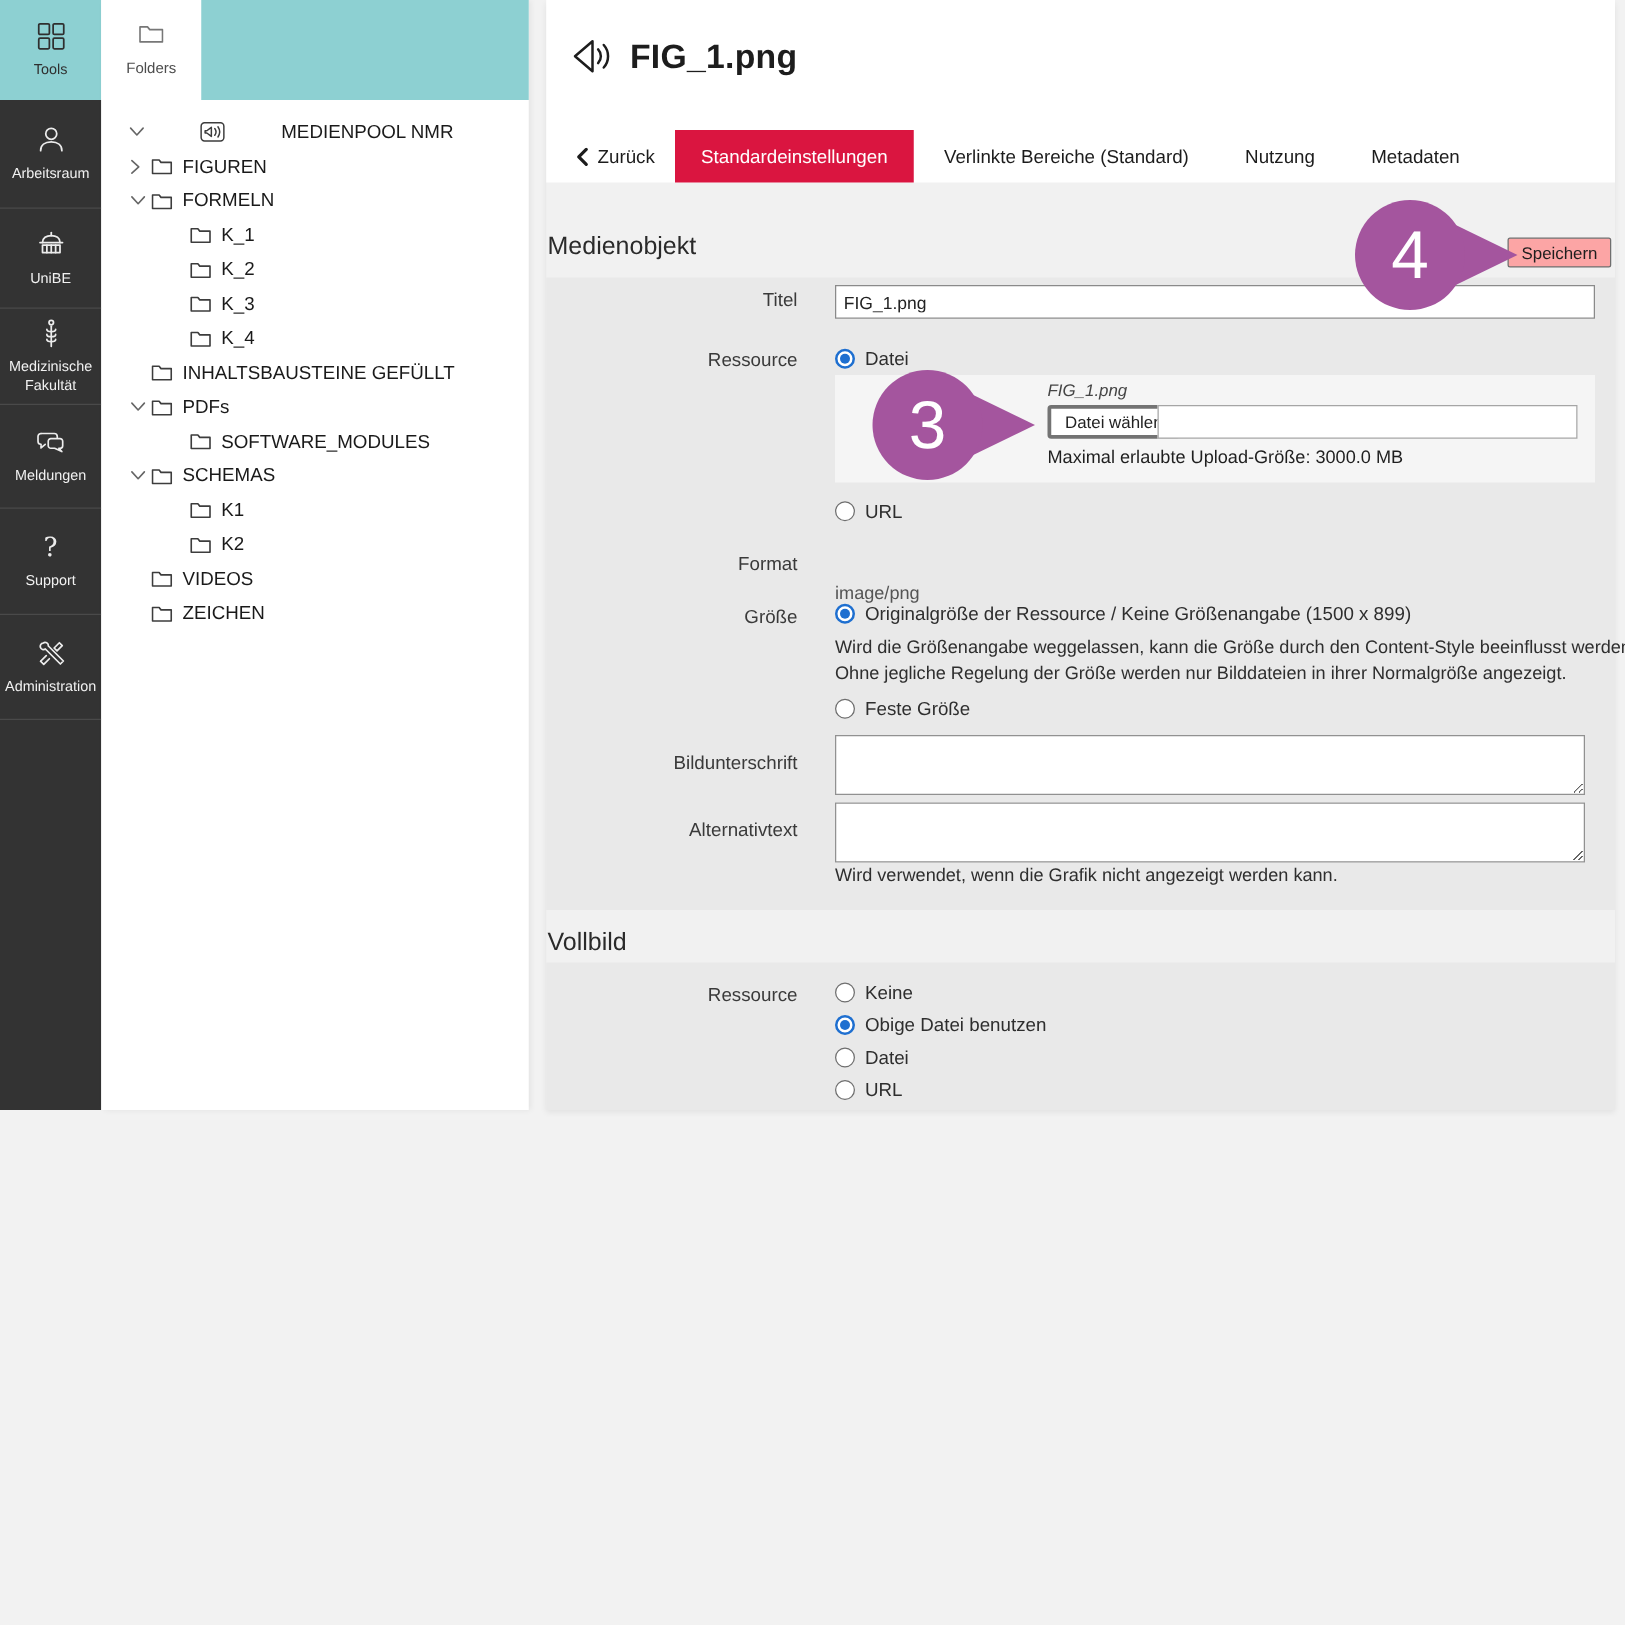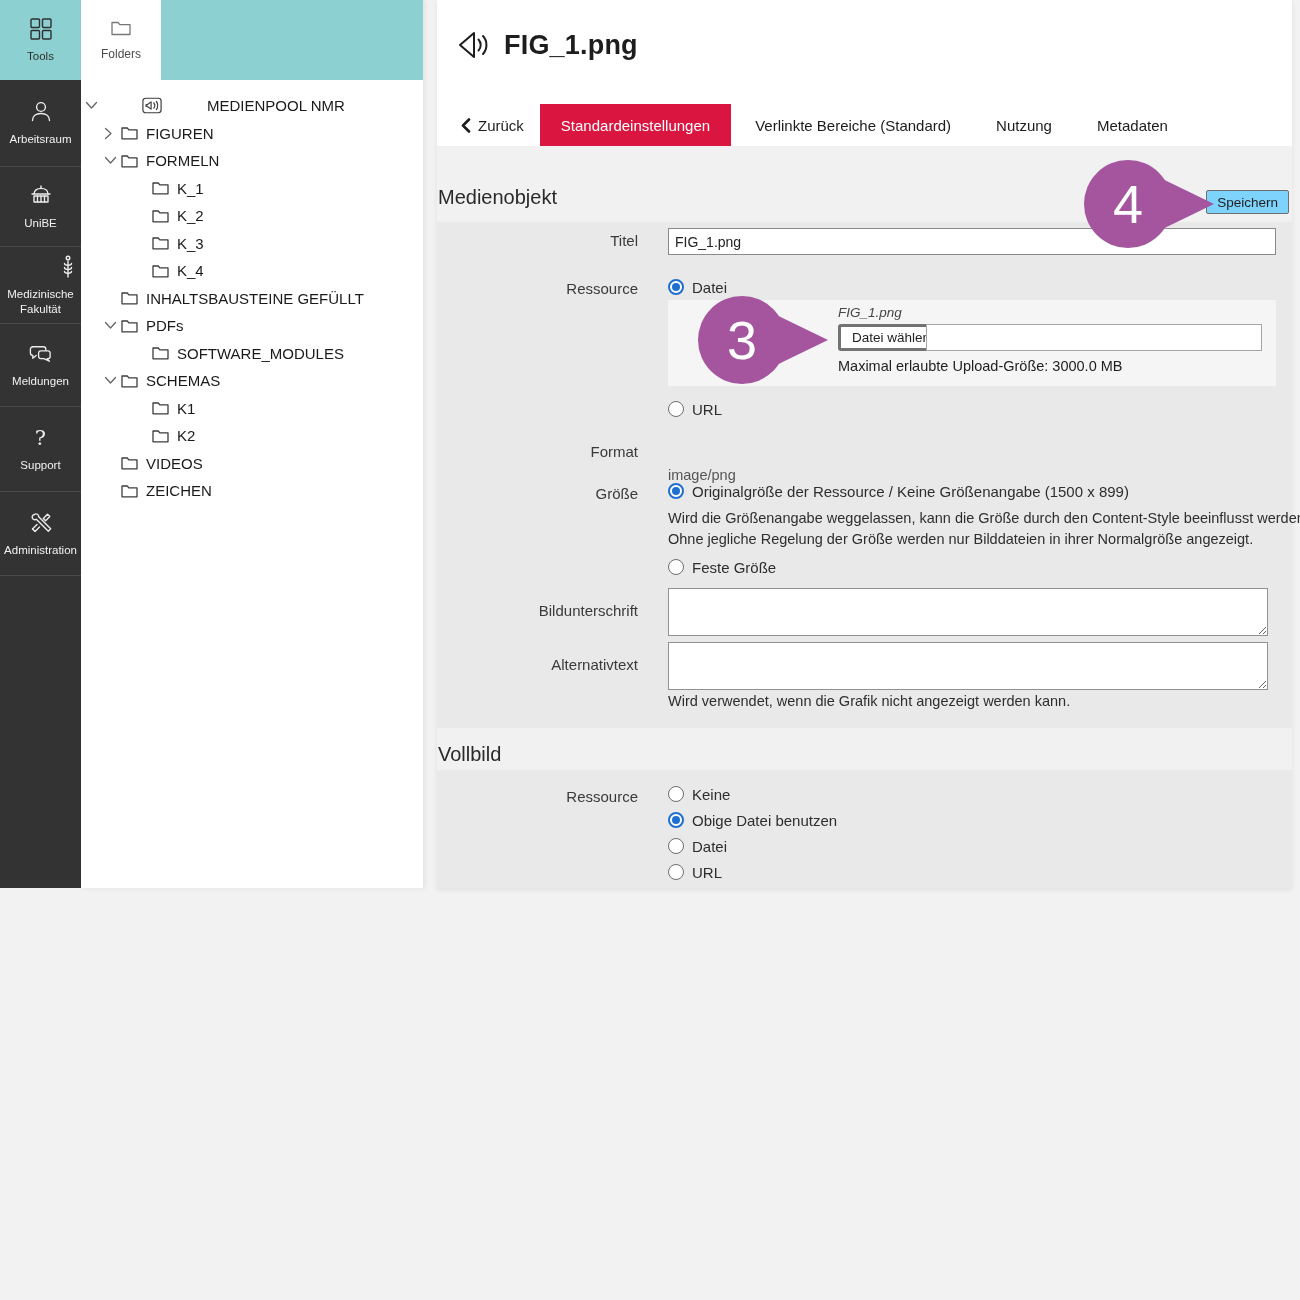--- a/index.html
+++ b/index.html
@@ -33,21 +33,21 @@
   .panel-topbar{position:absolute;left:0;top:0;width:342px;height:96px;}
   .folders-tab{position:absolute;left:0;top:0;width:80px;height:80px;background:#ffffff;
     display:flex;flex-direction:column;align-items:center;justify-content:center;gap:7px;cursor:pointer;}
   .folders-tab .lbl{font-size:12px;color:#4d4d4d;}
   .teal-strip{position:absolute;left:80px;top:0;width:262px;height:80px;background:#8dd0d2;}
   .tree{position:absolute;left:0;top:92px;width:342px;}
   .tree-row{height:27.5px;display:flex;align-items:center;cursor:pointer;}
   .tree-row .exp{width:17px;height:14px;display:flex;align-items:center;flex:none;}
   .tree-row .ticn{width:20px;display:flex;align-items:center;flex:none;margin-right:5px;}
   .tree-row .tlbl{font-size:15px;color:#1a1a1a;white-space:nowrap;}
-  .lv0{padding-left:4px;gap:40px;}
+  .lv0{padding-left:22px;gap:40px;}
   .lv1{padding-left:23px;}
   .lv2{padding-left:54px;}
   .tree svg{stroke:#3d3d3d;fill:none;stroke-width:1.3;stroke-linecap:round;stroke-linejoin:round;}
   .tree .exp svg{stroke:#666;}
 
   
   .main{position:absolute;left:437px;top:0;width:855px;height:888px;background:#f1f1f1;
     box-shadow:0 2px 5px rgba(0,0,0,0.07);}
   .main-top{position:absolute;left:0;top:0;width:855px;height:104px;background:#ffffff;}
   .title-icon{position:absolute;left:17px;top:28px;}
@@ -56,21 +56,21 @@
 
   .tabbar{position:absolute;left:0;top:104px;width:855px;height:42px;background:#ffffff;
     display:flex;align-items:stretch;}
   .tab-back{display:flex;align-items:center;gap:7px;margin-left:18px;padding:0 6px;font-size:15px;color:#1c1c1c;cursor:pointer;}
   .tab{display:flex;align-items:center;padding:0 21px;font-size:15px;color:#1c1c1c;cursor:pointer;white-space:nowrap;}
   .tab.active{background:#da1540;color:#ffffff;margin-left:10px;}
   .tab.plain{margin-left:3px;}
 
   .content{position:absolute;left:0;top:146px;width:855px;height:742px;}
   .section-heading{position:absolute;left:1px;font-size:20px;color:#2a2a2a;}
-  .save-btn{position:absolute;right:3px;top:44px;height:24px;padding:0 10px;background:#7dd3fc;
+  .save-btn{position:absolute;right:3px;top:44px;height:24px;padding:0 10px;background:#fca5a5;
     border:1px solid #6f6f6f;border-radius:2px;font-size:13.5px;color:#1e1e1e;
     font-family:inherit;cursor:pointer;}
 
   .panel{position:absolute;left:0;width:855px;background:#e9e9e9;}
   .flabel{position:absolute;left:0;width:201px;text-align:right;font-size:15px;color:#3a3a3a;white-space:nowrap;}
   .txt-input{position:absolute;left:231px;height:25px;width:594px;border:1px solid #8a8a8a;
     background:#fff;font-size:14px;font-family:inherit;color:#222;padding:0 6px;}
   .radio-row{position:absolute;left:231px;height:18px;display:flex;align-items:flex-start;gap:8px;cursor:pointer;}
   .radio{width:16px;height:16px;border-radius:50%;background:#fff;border:1px solid #6e6e6e;box-sizing:border-box;flex:none;}
   .radio.sel{border:2px solid #1e6fd0;position:relative;}
@@ -129,21 +129,21 @@
             <path d="M6 11 c0-3.6 3.1-5.6 7-5.6 s7 2 7 5.6"></path>
             <line x1="4" y1="11" x2="22" y2="11"></line>
             <rect x="6" y="13" width="14" height="6"></rect>
             <line x1="9.5" y1="13" x2="9.5" y2="19"></line>
             <line x1="13" y1="13" x2="13" y2="19"></line>
             <line x1="16.5" y1="13" x2="16.5" y2="19"></line>
           </svg>
         </div>
         <div class="lbl">UniBE</div>
       </div>
-      <div class="side-item" style="height: 77px; align-items: flex-end;">
+      <div class="side-item" style="height: 77px;">
         <div class="icn">
           <svg width="26" height="26" viewBox="0 0 26 26">
             <circle cx="13" cy="4" r="1.8"></circle>
             <line x1="13" y1="7" x2="13" y2="23"></line>
             <path d="M9.5 9.5 c0 2.3 7 2.3 7 0"></path>
             <path d="M16.5 13.5 c0 2.5-7 2.5-7 0"></path>
             <path d="M9.5 17.5 c0 2.3 7 2.3 7 0"></path>
           </svg>
         </div>
         <div class="lbl">Medizinische Fakultät</div>

